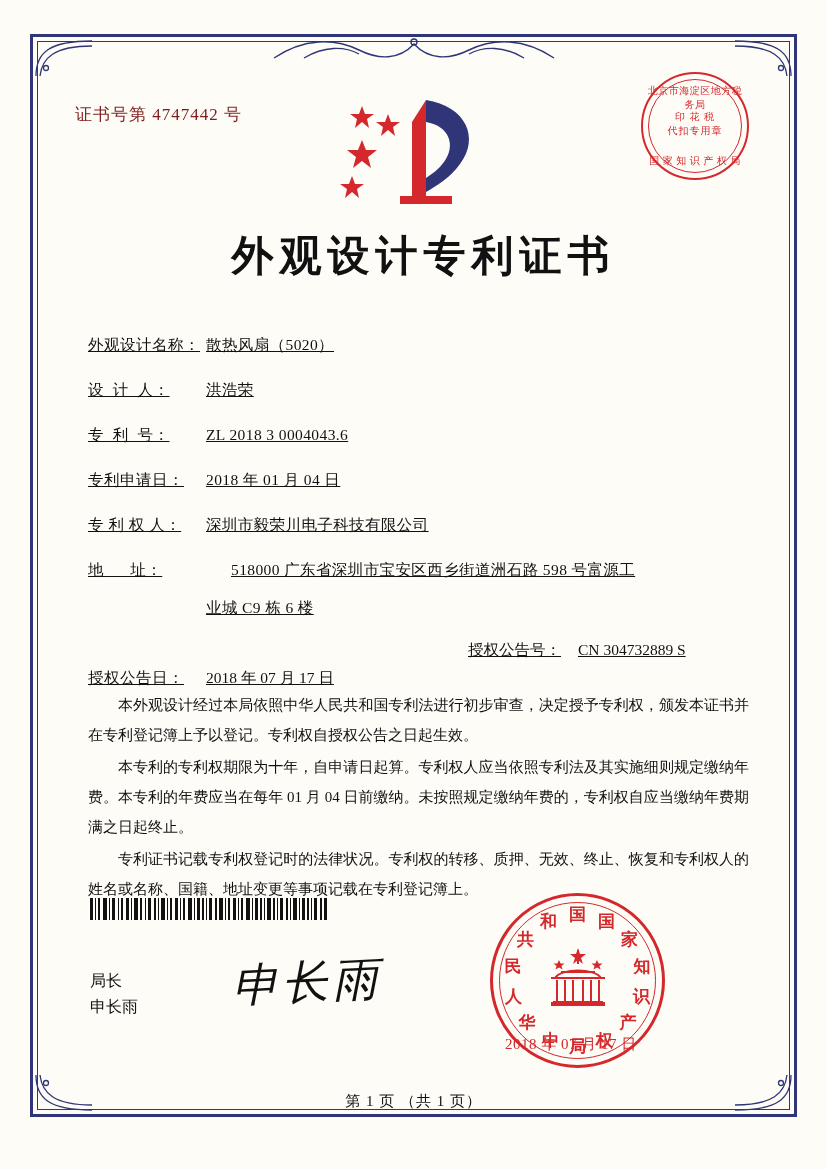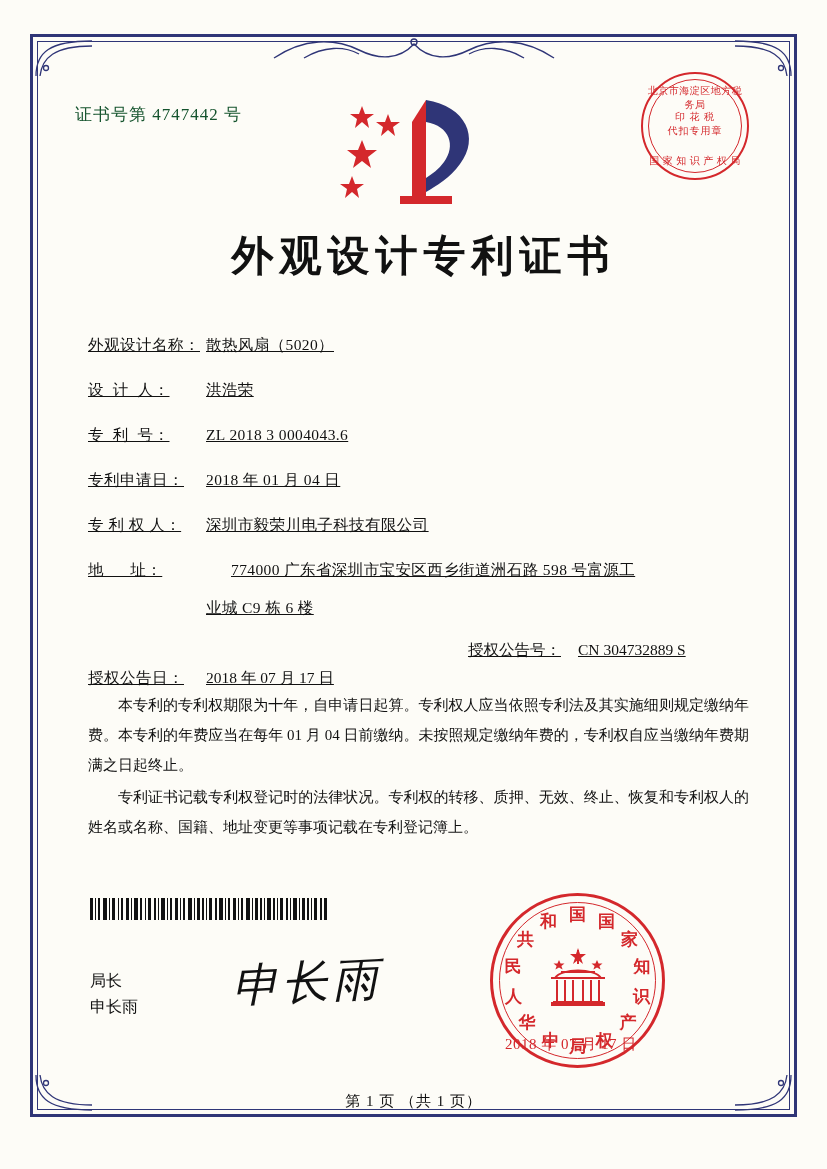--- a/index.html
+++ b/index.html
@@ -53,21 +53,21 @@
     pointer-events: none;
   }
 
   
   .cert-no {
     position: absolute;
     left: 75px;
     top: 103px;
     font-size: 17px;
     letter-spacing: 1px;
-    color: #14532d;
+    color: #7f1d1d;
   }
 
   
   .logo {
     position: absolute;
     left: 340px;
     top: 92px;
     width: 150px;
     height: 125px;
   }
@@ -375,36 +375,37 @@
     <div class="frow">
       <div class="flabel">专利申请日：</div>
       <div class="fvalue">2018 年 01 月 04 日</div>
     </div>
     <div class="frow">
       <div class="flabel">专 利 权 人：</div>
       <div class="fvalue">深圳市毅荣川电子科技有限公司</div>
     </div>
     <div class="frow" style="margin-bottom:15px;gap:25px;">
       <div class="flabel">地      址：</div>
-      <div class="fvalue">774000 广东省深圳市宝安区西乡街道洲石路 598 号富源工</div>
+      <div class="fvalue">518000 广东省深圳市宝安区西乡街道洲石路 598 号富源工</div>
     </div>
     <div class="fvalue2">业城 C9 栋 6 楼</div>
     <div class="frow split" style="margin-top:19px;">
       <div class="left">
         <div class="flabel">授权公告日：</div>
         <div>2018 年 07 月 17 日</div>
       </div>
       <div class="right">
         <div class="rlabel">授权公告号：</div>
         <div>CN 304732889 S</div>
       </div>
     </div>
   </div>
 
   <div class="paras">
+    <p>本外观设计经过本局依照中华人民共和国专利法进行初步审查，决定授予专利权，颁发本证书并在专利登记簿上予以登记。专利权自授权公告之日起生效。</p>
     <p>本专利的专利权期限为十年，自申请日起算。专利权人应当依照专利法及其实施细则规定缴纳年费。本专利的年费应当在每年 01 月 04 日前缴纳。未按照规定缴纳年费的，专利权自应当缴纳年费期满之日起终止。</p>
     <p>专利证书记载专利权登记时的法律状况。专利权的转移、质押、无效、终止、恢复和专利权人的姓名或名称、国籍、地址变更等事项记载在专利登记簿上。</p>
   </div>
 
   <div class="barcode">
     <svg width="240" height="22" viewBox="0 0 240 22" preserveAspectRatio="none">
       <g fill="#111">
         <rect x="0" y="0" width="3" height="22"></rect>
           <rect x="5" y="0" width="1" height="22"></rect>
         <rect x="8" y="0" width="2" height="22"></rect>

